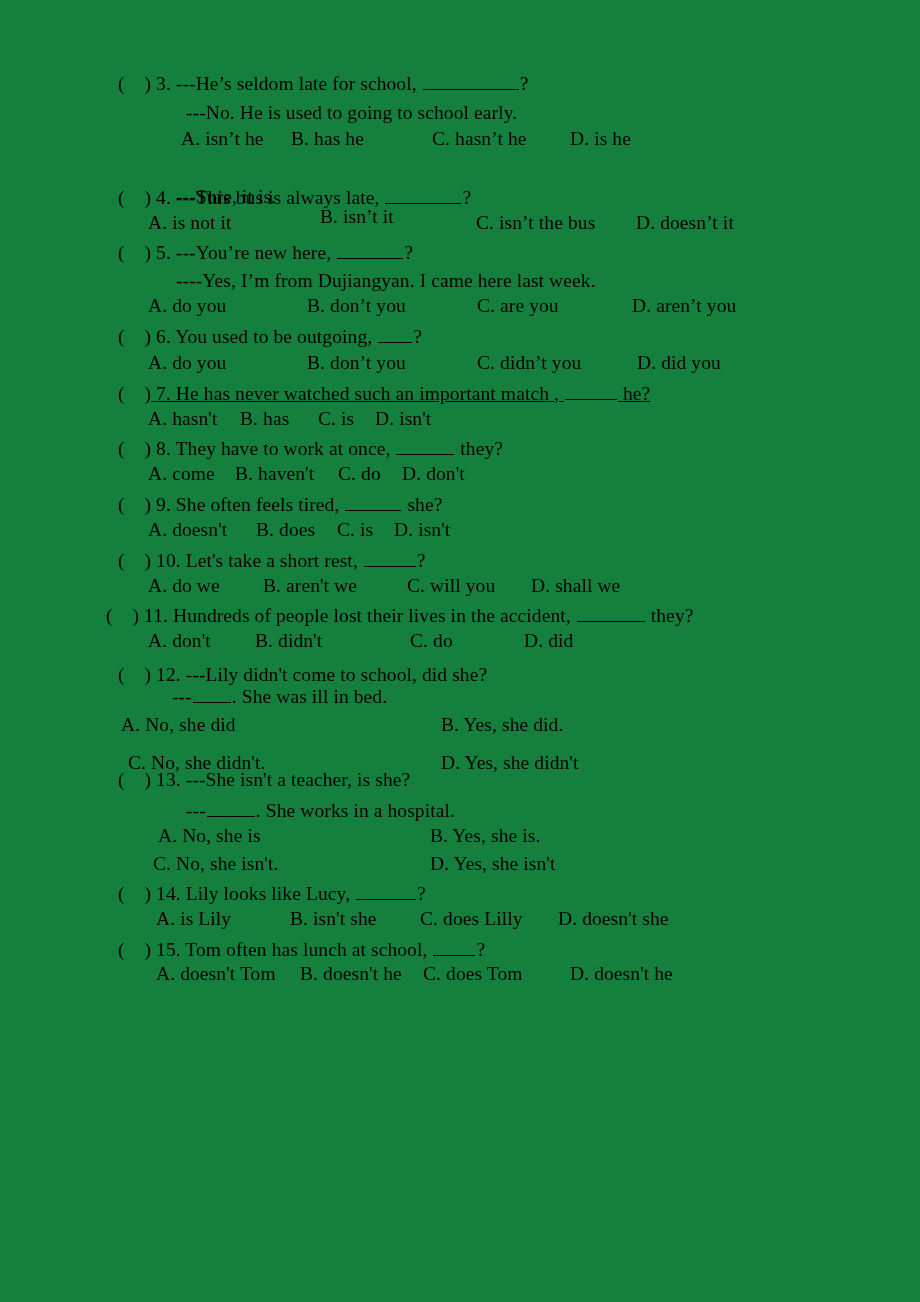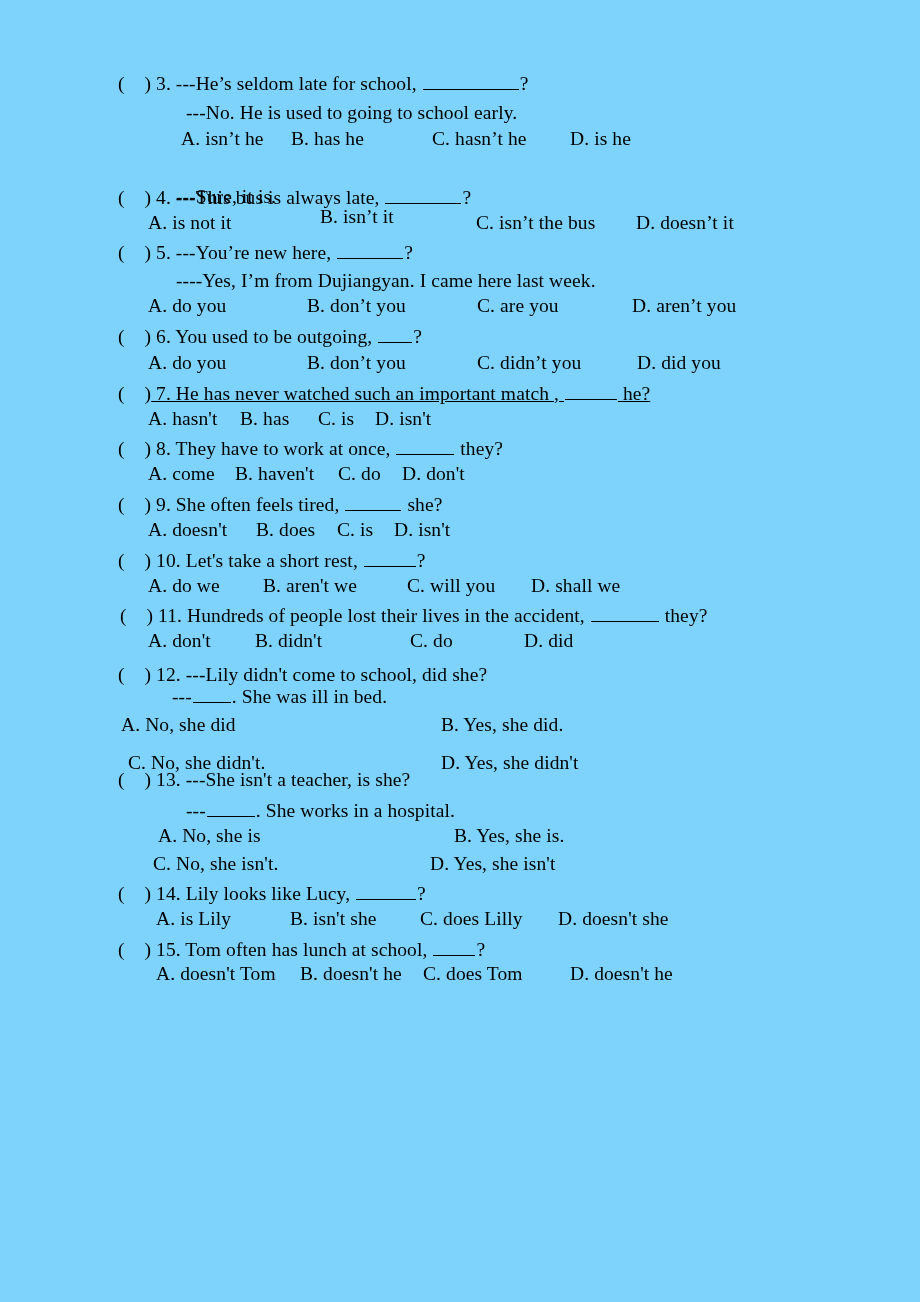--- a/index.html
+++ b/index.html
@@ -8,21 +8,21 @@
     background: #ffffff;
   }
   body {
     font-family: "Liberation Serif", "DejaVu Serif", serif;
     color: #000000;
   }
   .page {
     position: relative;
     width: 920px;
     height: 1302px;
-    background: #7dd3fc;
+    background: #15803d;
     overflow: hidden;
   }
   .sheet {
     position: absolute;
     left: 0;
     top: 0;
     width: 920px;
   }
   
   .line {
@@ -89,35 +89,35 @@
       <div class="line q-line" style="left: 118px; top: 491px;"><span class="bracket">(    )</span><span> 9. She often feels tired, <span class="blank" style="width: 56px;"></span> she?</span></div>
       <div class="line opt-line" style="left: 148px; top: 519px;">A. doesn't</div>
       <div class="line opt-line" style="left: 256px; top: 519px;">B. does</div>
       <div class="line opt-line" style="left: 337px; top: 519px;">C. is</div>
       <div class="line opt-line" style="left: 394px; top: 519px;">D. isn't</div>
       <div class="line q-line" style="left: 118px; top: 547px;"><span class="bracket">(    )</span><span> 10. Let's take a short rest, <span class="blank" style="width: 52px;"></span>?</span></div>
       <div class="line opt-line" style="left: 148px; top: 575px;">A. do we</div>
       <div class="line opt-line" style="left: 263px; top: 575px;">B. aren't we</div>
       <div class="line opt-line" style="left: 407px; top: 575px;">C. will you</div>
       <div class="line opt-line" style="left: 531px; top: 575px;">D. shall we</div>
-      <div class="line q-line" style="left: 120px; top: 602px;"><span class="bracket">(    )</span><span> 11. Hundreds of people lost their lives in the accident, <span class="blank" style="width: 68px;"></span> they?</span></div>
+      <div class="line q-line" style="left: 106px; top: 602px;"><span class="bracket">(    )</span><span> 11. Hundreds of people lost their lives in the accident, <span class="blank" style="width: 68px;"></span> they?</span></div>
       <div class="line opt-line" style="left: 148px; top: 630px;">A. don't</div>
       <div class="line opt-line" style="left: 255px; top: 630px;">B. didn't</div>
       <div class="line opt-line" style="left: 410px; top: 630px;">C. do</div>
       <div class="line opt-line" style="left: 524px; top: 630px;">D. did</div>
       <div class="line q-line" style="left: 118px; top: 664px;"><span class="bracket">(    )</span><span> 12. ---Lily didn't come to school, did she?</span></div>
       <div class="line " style="left: 172px; top: 683px;">---<span class="blank" style="width: 38px;"></span>. She was ill in bed.</div>
       <div class="line opt-line" style="left: 121px; top: 714px;">A. No, she did</div>
       <div class="line opt-line" style="left: 441px; top: 714px;">B. Yes, she did.</div>
       <div class="line opt-line" style="left: 128px; top: 752px;">C. No, she didn't.</div>
       <div class="line opt-line" style="left: 441px; top: 752px;">D. Yes, she didn't</div>
       <div class="line q-line" style="left: 118px; top: 769px;"><span class="bracket">(    )</span><span> 13. ---She isn't a teacher, is she?</span></div>
       <div class="line " style="left: 186px; top: 797px;">---<span class="blank" style="width: 48px;"></span>. She works in a hospital.</div>
       <div class="line opt-line" style="left: 158px; top: 825px;">A. No, she is</div>
-      <div class="line opt-line" style="left: 454px; top: 825px;">B. Yes, she is.</div>
+      <div class="line opt-line" style="left: 430px; top: 825px;">B. Yes, she is.</div>
       <div class="line opt-line" style="left: 153px; top: 853px;">C. No, she isn't.</div>
       <div class="line opt-line" style="left: 430px; top: 853px;">D. Yes, she isn't</div>
       <div class="line q-line" style="left: 118px; top: 880px;"><span class="bracket">(    )</span><span> 14. Lily looks like Lucy, <span class="blank" style="width: 60px;"></span>?</span></div>
       <div class="line opt-line" style="left: 156px; top: 908px;">A. is Lily</div>
       <div class="line opt-line" style="left: 290px; top: 908px;">B. isn't she</div>
       <div class="line opt-line" style="left: 420px; top: 908px;">C. does Lilly</div>
       <div class="line opt-line" style="left: 558px; top: 908px;">D. doesn't she</div>
       <div class="line q-line" style="left: 118px; top: 936px;"><span class="bracket">(    )</span><span> 15. Tom often has lunch at school, <span class="blank" style="width: 42px;"></span>?</span></div>
       <div class="line opt-line" style="left: 156px; top: 963px;">A. doesn't Tom</div>
       <div class="line opt-line" style="left: 300px; top: 963px;">B. doesn't he</div>

